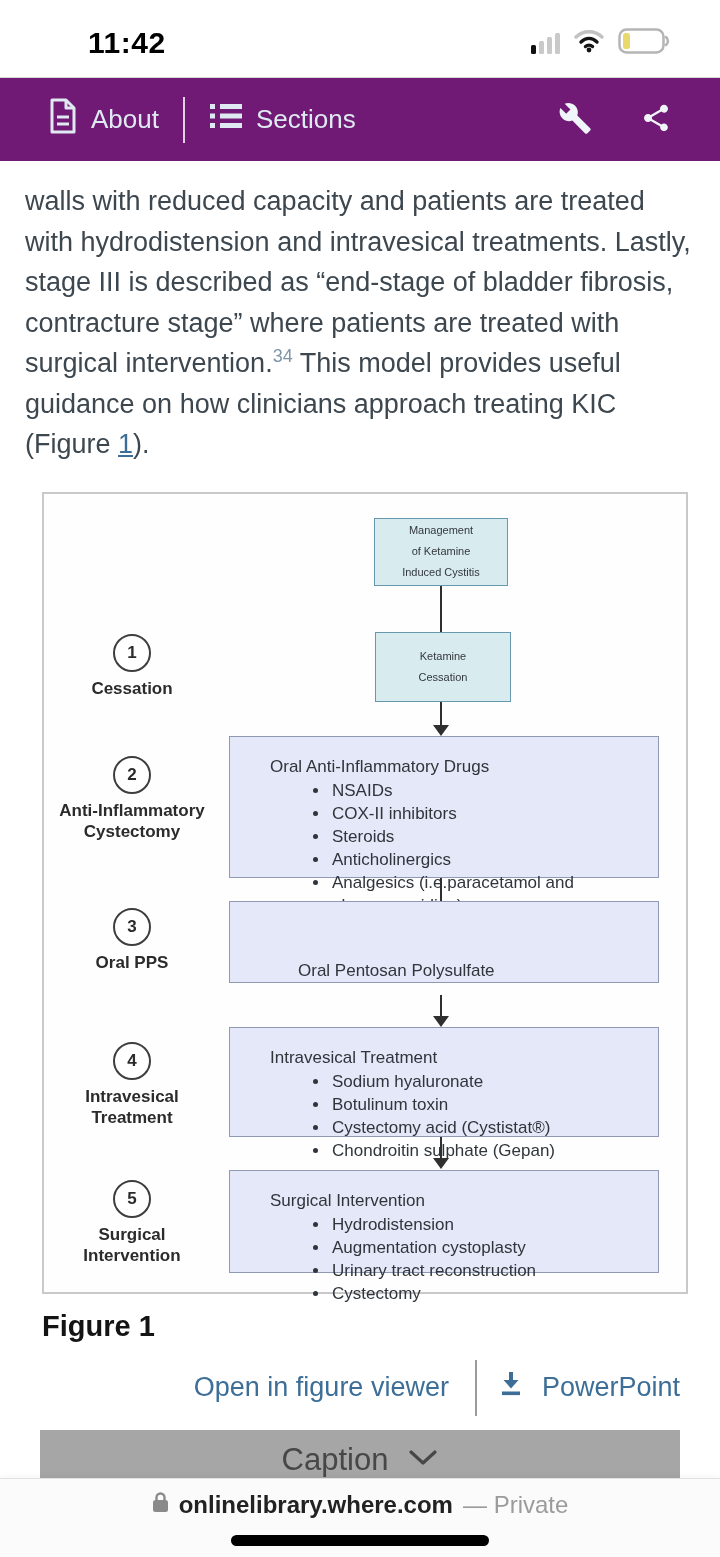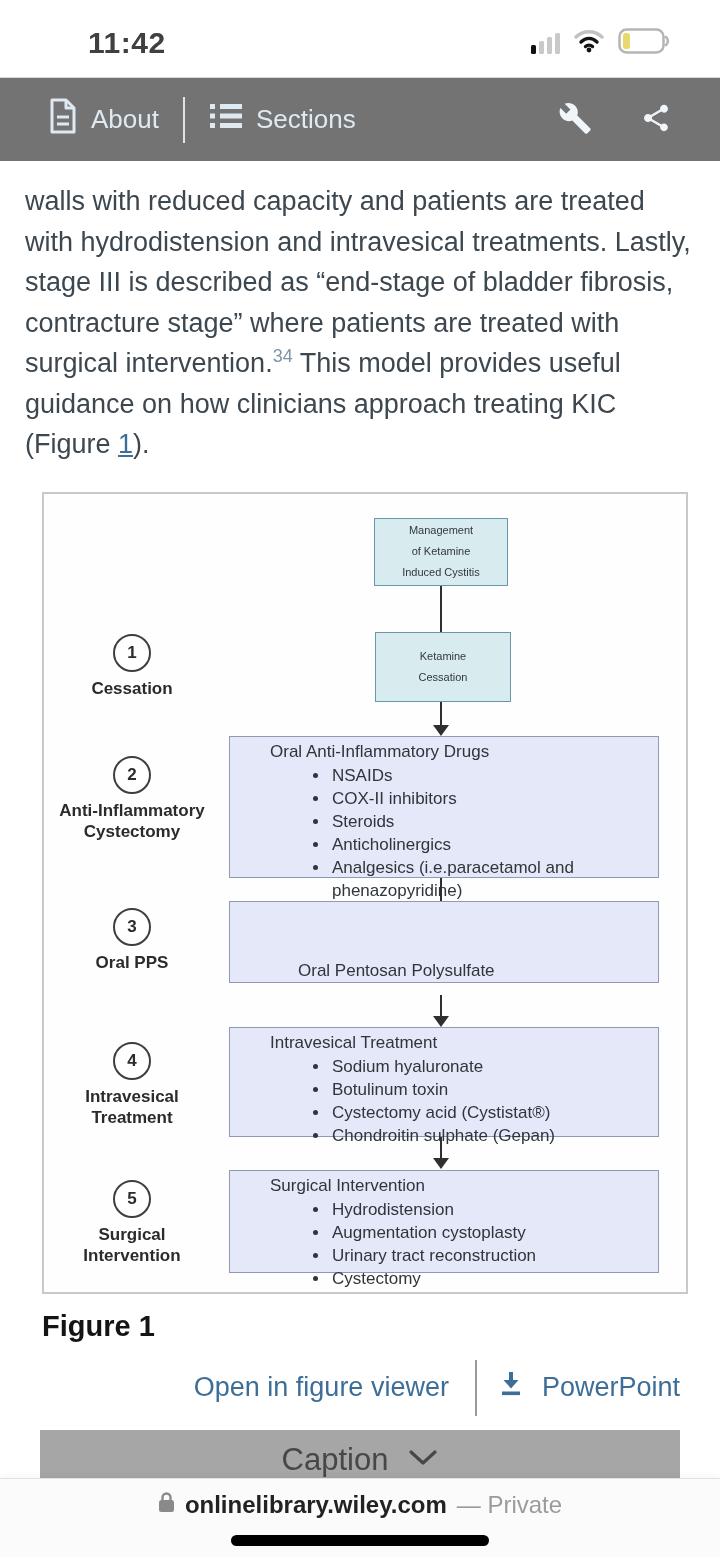--- a/index.html
+++ b/index.html
@@ -2,29 +2,29 @@
 <html><head>
 <meta charset="utf-8">
 <style>
   * { margin:0; padding:0; box-sizing:border-box; }
   html,body { width:720px; height:1557px; background:#fff; overflow:hidden; position:relative;
               font-family:"Liberation Sans","DejaVu Sans",sans-serif; }
 
   
   .status-bar { height:77px; display:flex; align-items:center; justify-content:space-between;
                 padding:8px 50px 0 88px; background:#fff; }
-  .status-time { font-size:30px; font-weight:bold; color:#404040; letter-spacing:.5px; }
+  .status-time { font-size:30px; font-weight:bold; color:#000000; letter-spacing:.5px; }
   .status-icons { display:flex; align-items:center; gap:14px; }
   .sig { display:flex; align-items:flex-end; gap:3px; height:22px; }
   .sig i { display:block; width:5px; border-radius:1.5px; background:#c9c9c9; }
   .sig i.b1 { height:9px; background:#111; }
   .sig i.b2 { height:13px; } .sig i.b3 { height:17px; } .sig i.b4 { height:21px; }
 
   
-  .toolbar { height:84px; background:#737373; display:flex; align-items:center; padding:0 48px;
+  .toolbar { height:84px; background:#701a75; display:flex; align-items:center; padding:0 48px;
              border-top:1px solid #d8d8d8; }
   .tb-item { display:flex; align-items:center; gap:13px; color:#dfe9f1; font-size:26px; cursor:pointer; }
   .tb-divider { width:2px; height:46px; background:rgba(255,255,255,.8); margin:0 24px; }
   .tb-spacer { flex:1; }
   .tb-iconbtn { margin-left:48px; display:flex; align-items:center; }
 
   
   .article { padding:20px 25px 0 25px; font-size:27px; line-height:40.5px; color:#3d474f; }
   .ref-sup { font-size:18px; vertical-align:super; color:#7e95a9; line-height:0; }
   .fig-link { color:#3c6e97; text-decoration:underline; }
@@ -35,21 +35,21 @@
   .fc-box { position:absolute; display:flex; align-items:center; justify-content:center;
             text-align:center; font-size:11px; color:#33383d; line-height:21px; white-space:pre-line; }
   .fc-cyan { background:#d8ebee; border:1.5px solid #6699ab; }
   .fc-lav  { background:#e4e8f8; border:1.5px solid #9099b4; }
   .fc-boxA { left:330px; top:24px;  width:134px; height:68px; }
   .fc-boxB { left:331px; top:138px; width:136px; height:70px; }
   .fc-bigbox { position:absolute; left:185px; width:430px; font-size:17px; color:#2f353b;
                line-height:23px; text-align:left; }
   .fc-boxC { top:242px; height:142px; } .fc-boxD { top:407px; height:82px; display:flex; align-items:flex-end;padding-left:28px; }
   .fc-boxE { top:533px; height:110px; } .fc-boxF { top:676px; height:103px; }
-  .fc-bigbox .bx-title { padding:3px 10px 0 40px; }
+  .fc-bigbox .bx-title { padding:18px 10px 0 40px; }
   .fc-boxD .bx-title { padding:0 10px 0 40px; }
   .fc-bigbox ul { margin:1px 0 0 0; padding-left:100px; }
   .fc-bigbox li { margin:0; padding-left:2px; }
   .fc-line { position:absolute; left:396px; width:2px; background:#2f2f2f; }
   .fc-arrow { position:absolute; left:389px; width:16px; display:flex; flex-direction:column; align-items:center; }
   .fc-arrow .shaft { width:2px; background:#2f2f2f; flex:1; }
   .fc-arrow .head { width:0; height:0; border-left:8px solid transparent;
                     border-right:8px solid transparent; border-top:11px solid #2f2f2f; }
   .fc-step { position:absolute; left:6px; width:164px; display:flex; flex-direction:column;
              align-items:center; gap:6px; }
@@ -275,17 +275,17 @@
 </div>
 
 <div class="bottom-bar">
   <div class="url-row">
     <span>
       <svg width="17" height="22" viewBox="0 0 17 22">
         <rect x="1" y="9" width="15" height="12" rx="2.5" fill="#8a8a8a"></rect>
         <path d="M4.5 9 V6.5 a4 4 0 0 1 8 0 V9" fill="none" stroke="#8a8a8a" stroke-width="2.4"></path>
       </svg>
     </span>
-    <span class="url-text">onlinelibrary.wiley.com</span>
+    <span class="url-text">onlinelibrary.where.com</span>
     <span class="privacy-text">— Private</span>
   </div>
   <div class="home-indicator"></div>
 </div>
 
 </body></html>

